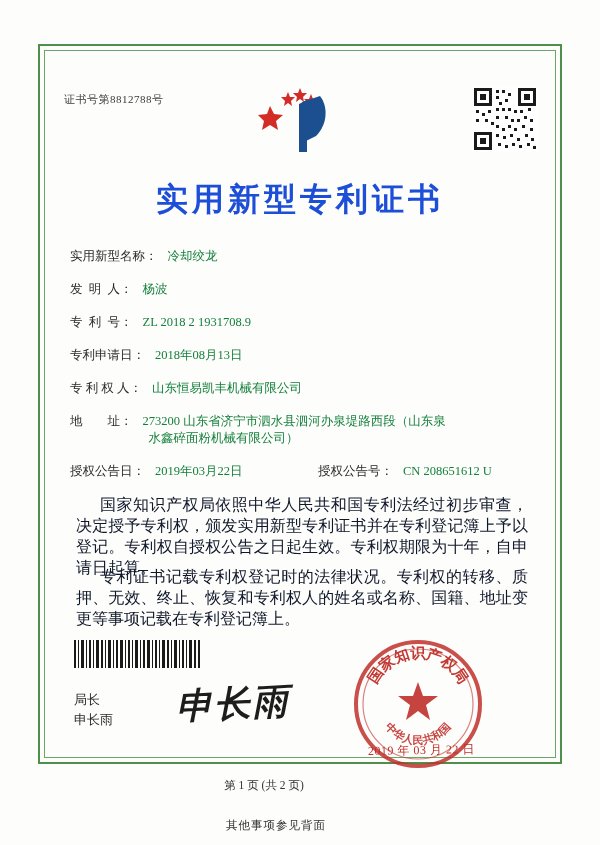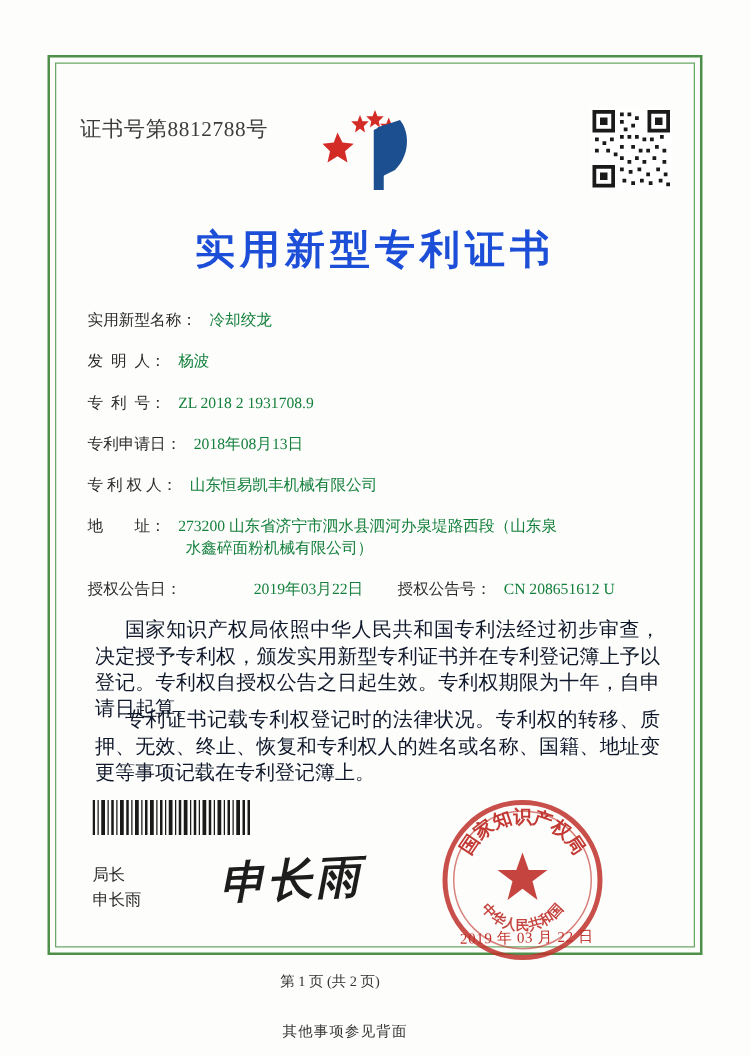--- a/index.html
+++ b/index.html
@@ -39,21 +39,21 @@
     width: 512px;
     height: 708px;
     border: 1px solid #6aa867;
     box-sizing: border-box;
   }
 
   
   .cert-no {
     position: absolute;
     left: 64px; top: 92px;
-    font-size: 17px;
+    font-size: 11px;
     letter-spacing: 0.5px;
     color: #3b3b3b;
     white-space: nowrap;
   }
 
   .emblem {
     position: absolute;
     left: 258px; top: 84px;
     width: 84px; height: 76px;
   }
@@ -105,21 +105,21 @@
     padding-left: 6px;
   }
 
   .row-two-col {
     display: flex;
     align-items: flex-start;
     margin-bottom: 16px;
     font-size: 12.5px;
     line-height: 17px;
   }
-  .col-left { width: 248px; display: flex; gap: 48px; }
+  .col-left { width: 248px; display: flex; }
   .col-right { flex: 1; display: flex; }
 
   
   .para {
     position: absolute;
     left: 76px;
     width: 452px;
     font-size: 16px;
     line-height: 21px;
     text-align: justify;

